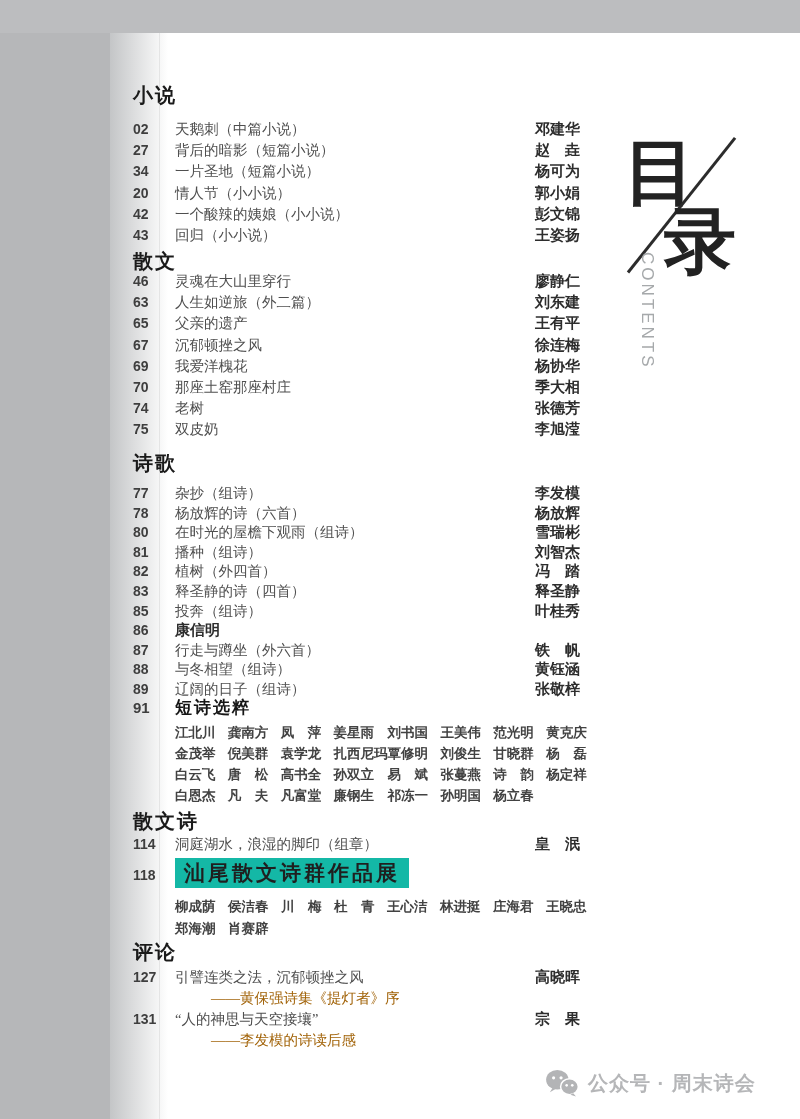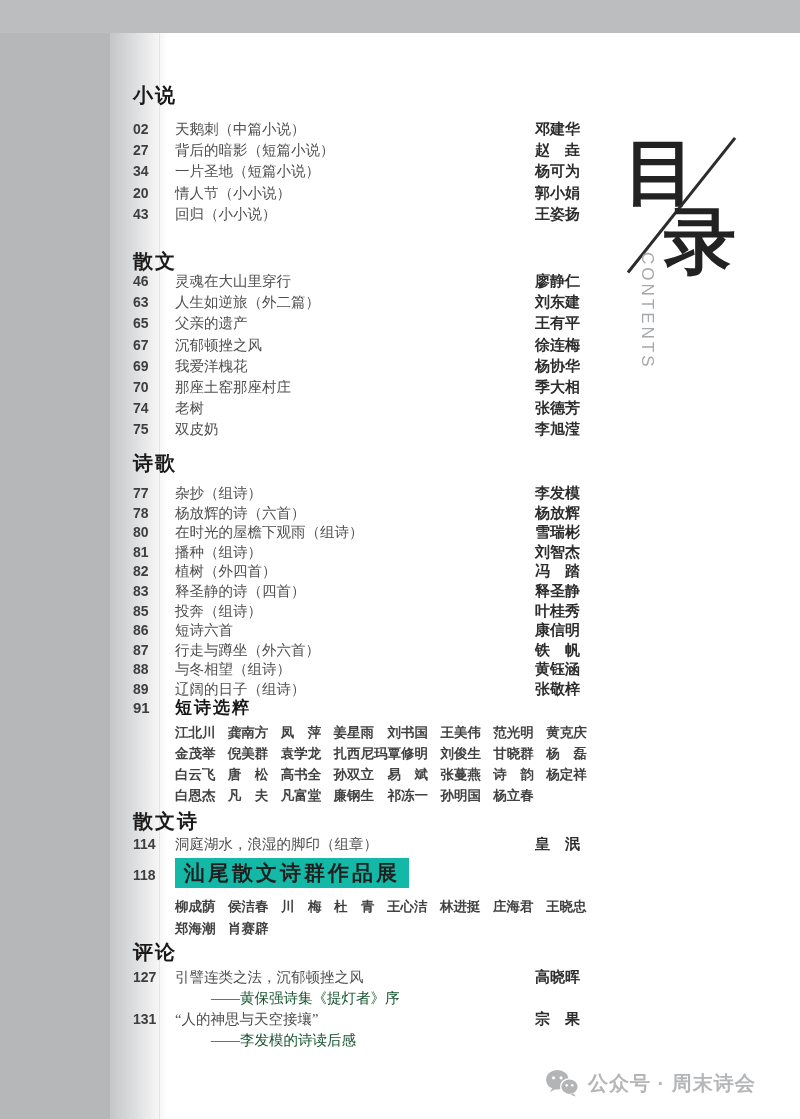--- a/index.html
+++ b/index.html
@@ -59,21 +59,21 @@
   #feature-names .names{margin-top:0;}
   #feature-names .names span{height:21.5px;}
 
   
   #pinglun-h{top:857px;}
   .rev{position:absolute;left:0;width:100%;}
   #rev-127{top:884px;}
   #rev-127-sub{top:905px;}
   #rev-131{top:926px;}
   #rev-131-sub{top:947px;}
-  .rev-sub{margin-left:78px;font-family:"Liberation Serif",serif;font-size:14.5px;color:#14532d;}
+  .rev-sub{margin-left:78px;font-family:"Liberation Serif",serif;font-size:14.5px;color:#a16207;}
 
   
   .watermark{position:absolute;left:545px;top:1069px;display:flex;align-items:center;gap:9px;}
   .watermark .wm-text{font-size:20px;font-weight:600;color:#b5b6b8;letter-spacing:1px;}
 </style>
 </head>
 <body>
 
 <div class="page">
 
@@ -106,20 +106,25 @@
             <span class="num">34</span>
             <span class="t">一片圣地（短篇小说）</span>
             <span class="au">杨可为</span>
           </div>
         <div class="row">
             <span class="num">20</span>
             <span class="t">情人节（小小说）</span>
             <span class="au">郭小娟</span>
           </div>
         <div class="row">
+            <span class="num">42</span>
+            <span class="t">一个酸辣的姨娘（小小说）</span>
+            <span class="au">彭文锦</span>
+          </div>
+        <div class="row">
             <span class="num">43</span>
             <span class="t">回归（小小说）</span>
             <span class="au">王姿扬</span>
           </div>
       </div>
     </div>
 
     <div class="sec" id="sec-sanwen">
       <div class="sec-h">散文</div>
       <div class="rows">
@@ -199,21 +204,20 @@
             <span class="t">释圣静的诗（四首）</span>
             <span class="au">释圣静</span>
           </div>
         <div class="row">
             <span class="num">85</span>
             <span class="t">投奔（组诗）</span>
             <span class="au">叶桂秀</span>
           </div>
         <div class="row">
             <span class="num">86</span>
-            <span class="t">短诗六首</span>
             <span class="au">康信明</span>
           </div>
         <div class="row">
             <span class="num">87</span>
             <span class="t">行走与蹲坐（外六首）</span>
             <span class="au">铁　帆</span>
           </div>
         <div class="row">
             <span class="num">88</span>
             <span class="t">与冬相望（组诗）</span>

